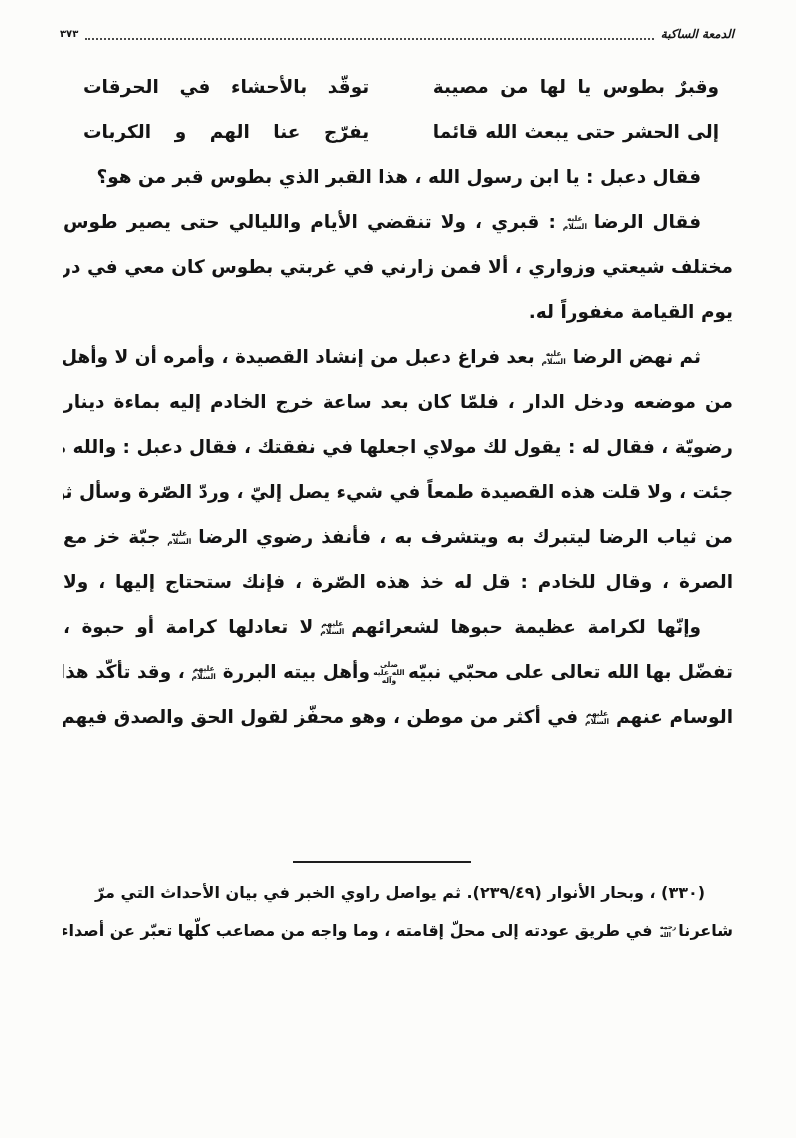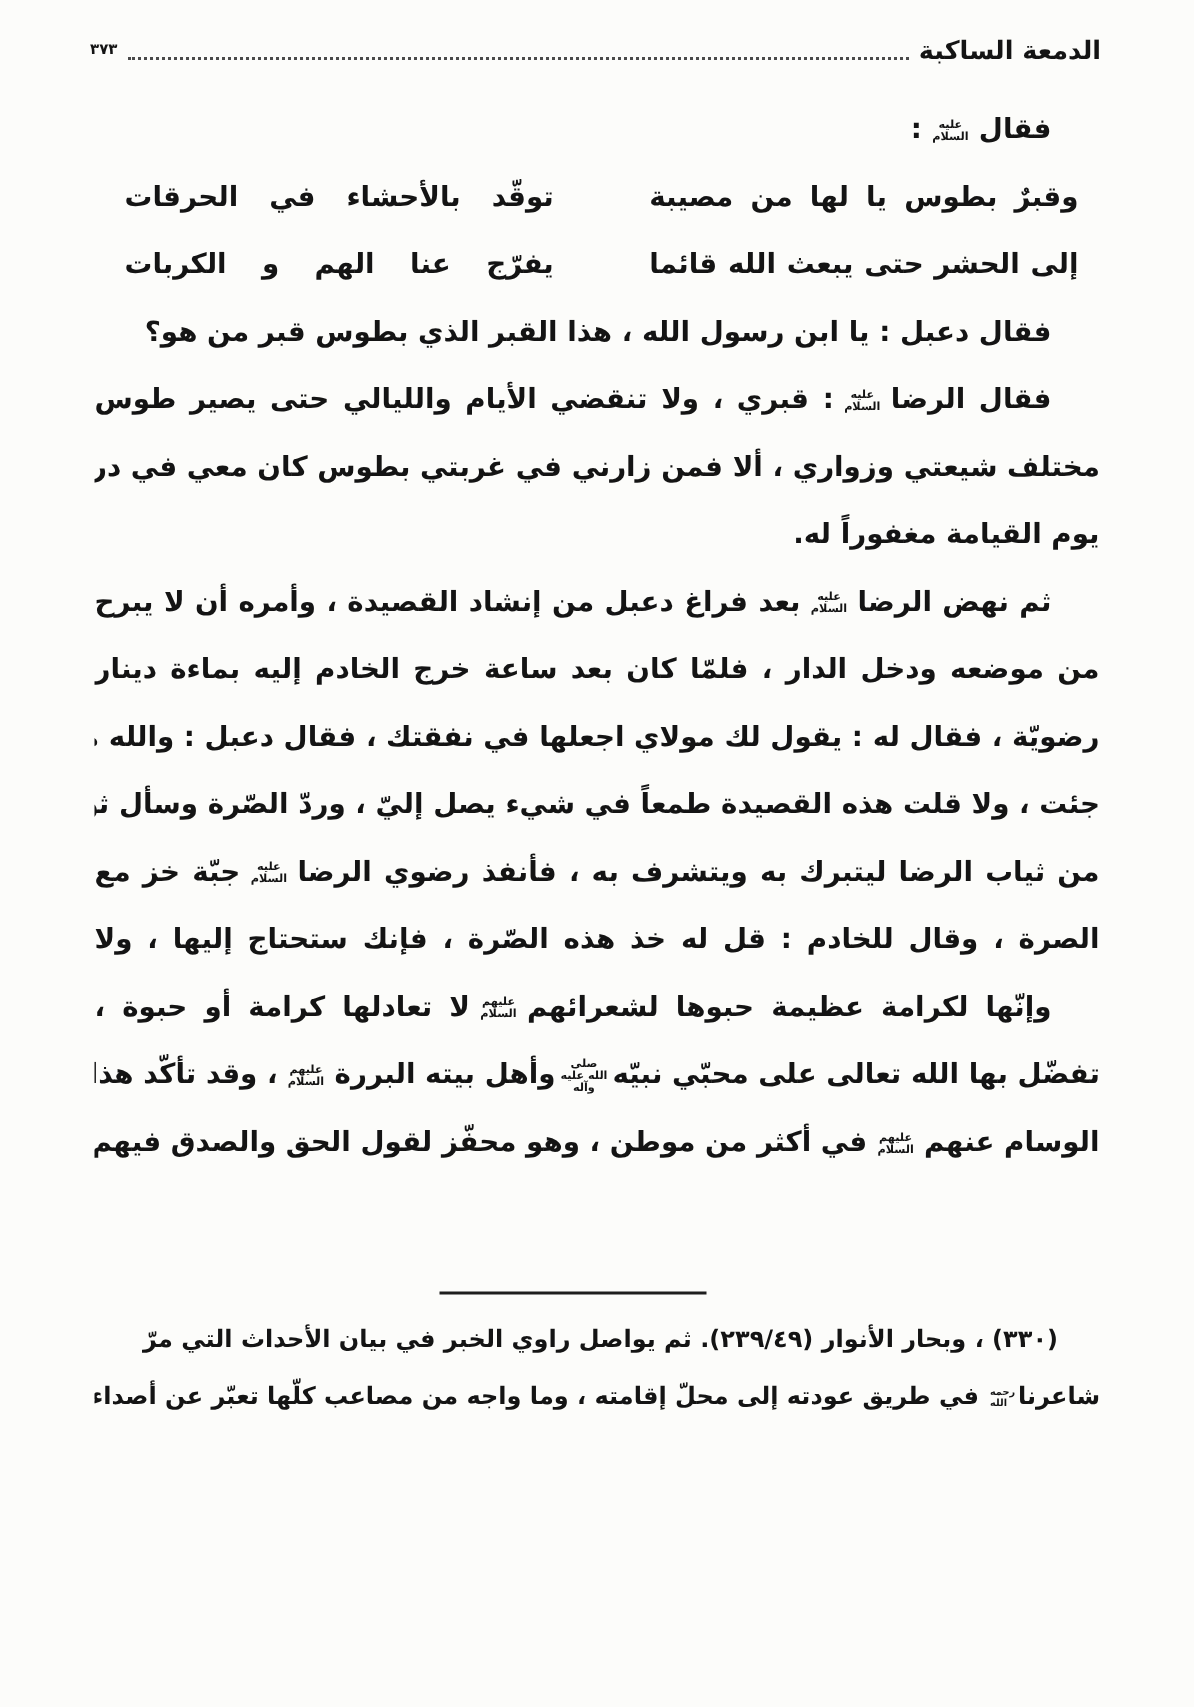--- a/index.html
+++ b/index.html
@@ -12,21 +12,21 @@
     font-family:"DejaVu Sans",sans-serif;
     color:#141414;
     overflow:hidden;
   }
   
   .header{
     position:absolute;top:24px;right:62px;left:60px;
     display:flex;align-items:flex-end;
     font-weight:bold;
   }
-  .book-title{font-size:17px;line-height:20px;white-space:nowrap;}
+  .book-title{font-size:12px;line-height:20px;white-space:nowrap;font-style:italic;}
   .leader{
     flex:1;height:0;
     border-bottom:2px dotted #4a4a4a;
     margin:0 7px 4px 7px;
   }
   .page-number{font-size:10px;line-height:20px;white-space:nowrap;}
   
   .body{
     position:absolute;top:64px;right:63px;left:63px;
   }
@@ -91,42 +91,39 @@
 <div class="page">
 
   <div class="header">
     <span class="book-title">الدمعة الساكبة</span>
     <span class="leader"></span>
     <span class="page-number">٣٧٣</span>
   </div>
 
   <div class="body">
       <div class="para">
-        <div class="line last indent"><span>فقال</span><span class="hon">عليه السلام</span><span>:</span></div>
-      </div>
-      <div class="para">
         <div class="verse">
           <div class="hemi">وقبرٌ بطوس يا لها من مصيبة</div>
           <div class="hemi">توقّد بالأحشاء في الحرقات</div>
         </div>
         <div class="verse">
           <div class="hemi">إلى الحشر حتى يبعث الله قائما</div>
           <div class="hemi">يفرّج عنا الهم و الكربات</div>
         </div>
       </div>
       <div class="para">
         <div class="line last indent"><span>فقال دعبل : يا ابن رسول الله ، هذا القبر الذي بطوس قبر من هو؟</span></div>
       </div>
       <div class="para">
         <div class="line indent"><span>فقال الرضا</span><span class="hon">عليه السلام</span><span>: قبري ، ولا تنقضي الأيام والليالي حتى يصير طوس</span></div>
         <div class="line"><span>مختلف شيعتي وزواري ، ألا فمن زارني في غربتي بطوس كان معي في درجتي</span></div>
         <div class="line last"><span>يوم القيامة مغفوراً له.</span></div>
       </div>
       <div class="para">
-        <div class="line indent"><span>ثم نهض الرضا</span><span class="hon">عليه السلام</span><span>بعد فراغ دعبل من إنشاد القصيدة ، وأمره أن لا يبرح</span></div>
+        <div class="line indent"><span>ثم نهض الرضا</span><span class="hon">عليه السلام</span><span>بعد فراغ دعبل من إنشاد القصيدة ، وأمره أن لا وأهل</span></div>
         <div class="line"><span>من موضعه ودخل الدار ، فلمّا كان بعد ساعة خرج الخادم إليه بماءة دينار</span></div>
         <div class="line"><span>رضويّة ، فقال له : يقول لك مولاي اجعلها في نفقتك ، فقال دعبل : والله ما لهذا</span></div>
         <div class="line"><span>جئت ، ولا قلت هذه القصيدة طمعاً في شيء يصل إليّ ، وردّ الصّرة وسأل ثوبا</span></div>
         <div class="line"><span>من ثياب الرضا ليتبرك به ويتشرف به ، فأنفذ رضوي الرضا</span><span class="hon">عليه السلام</span><span>جبّة خز مع</span></div>
         <div class="line"><span>الصرة ، وقال للخادم : قل له خذ هذه الصّرة ، فإنك ستحتاج إليها ، ولا</span></div>
       </div>
       <div class="para">
         <div class="line indent"><span>وإنّها لكرامة عظيمة حبوها لشعرائهم</span><span class="hon">عليهم السلام</span><span>لا تعادلها كرامة أو حبوة ،</span></div>
         <div class="line"><span>تفضّل بها الله تعالى على محبّي نبيّه</span><span class="hon">صلى الله عليه وآله</span><span>وأهل بيته البررة</span><span class="hon">عليهم السلام</span><span>، وقد تأكّد هذا</span></div>
         <div class="line last"><span>الوسام عنهم</span><span class="hon">عليهم السلام</span><span>في أكثر من موطن ، وهو محفّز لقول الحق والصدق فيهم ،</span></div>

